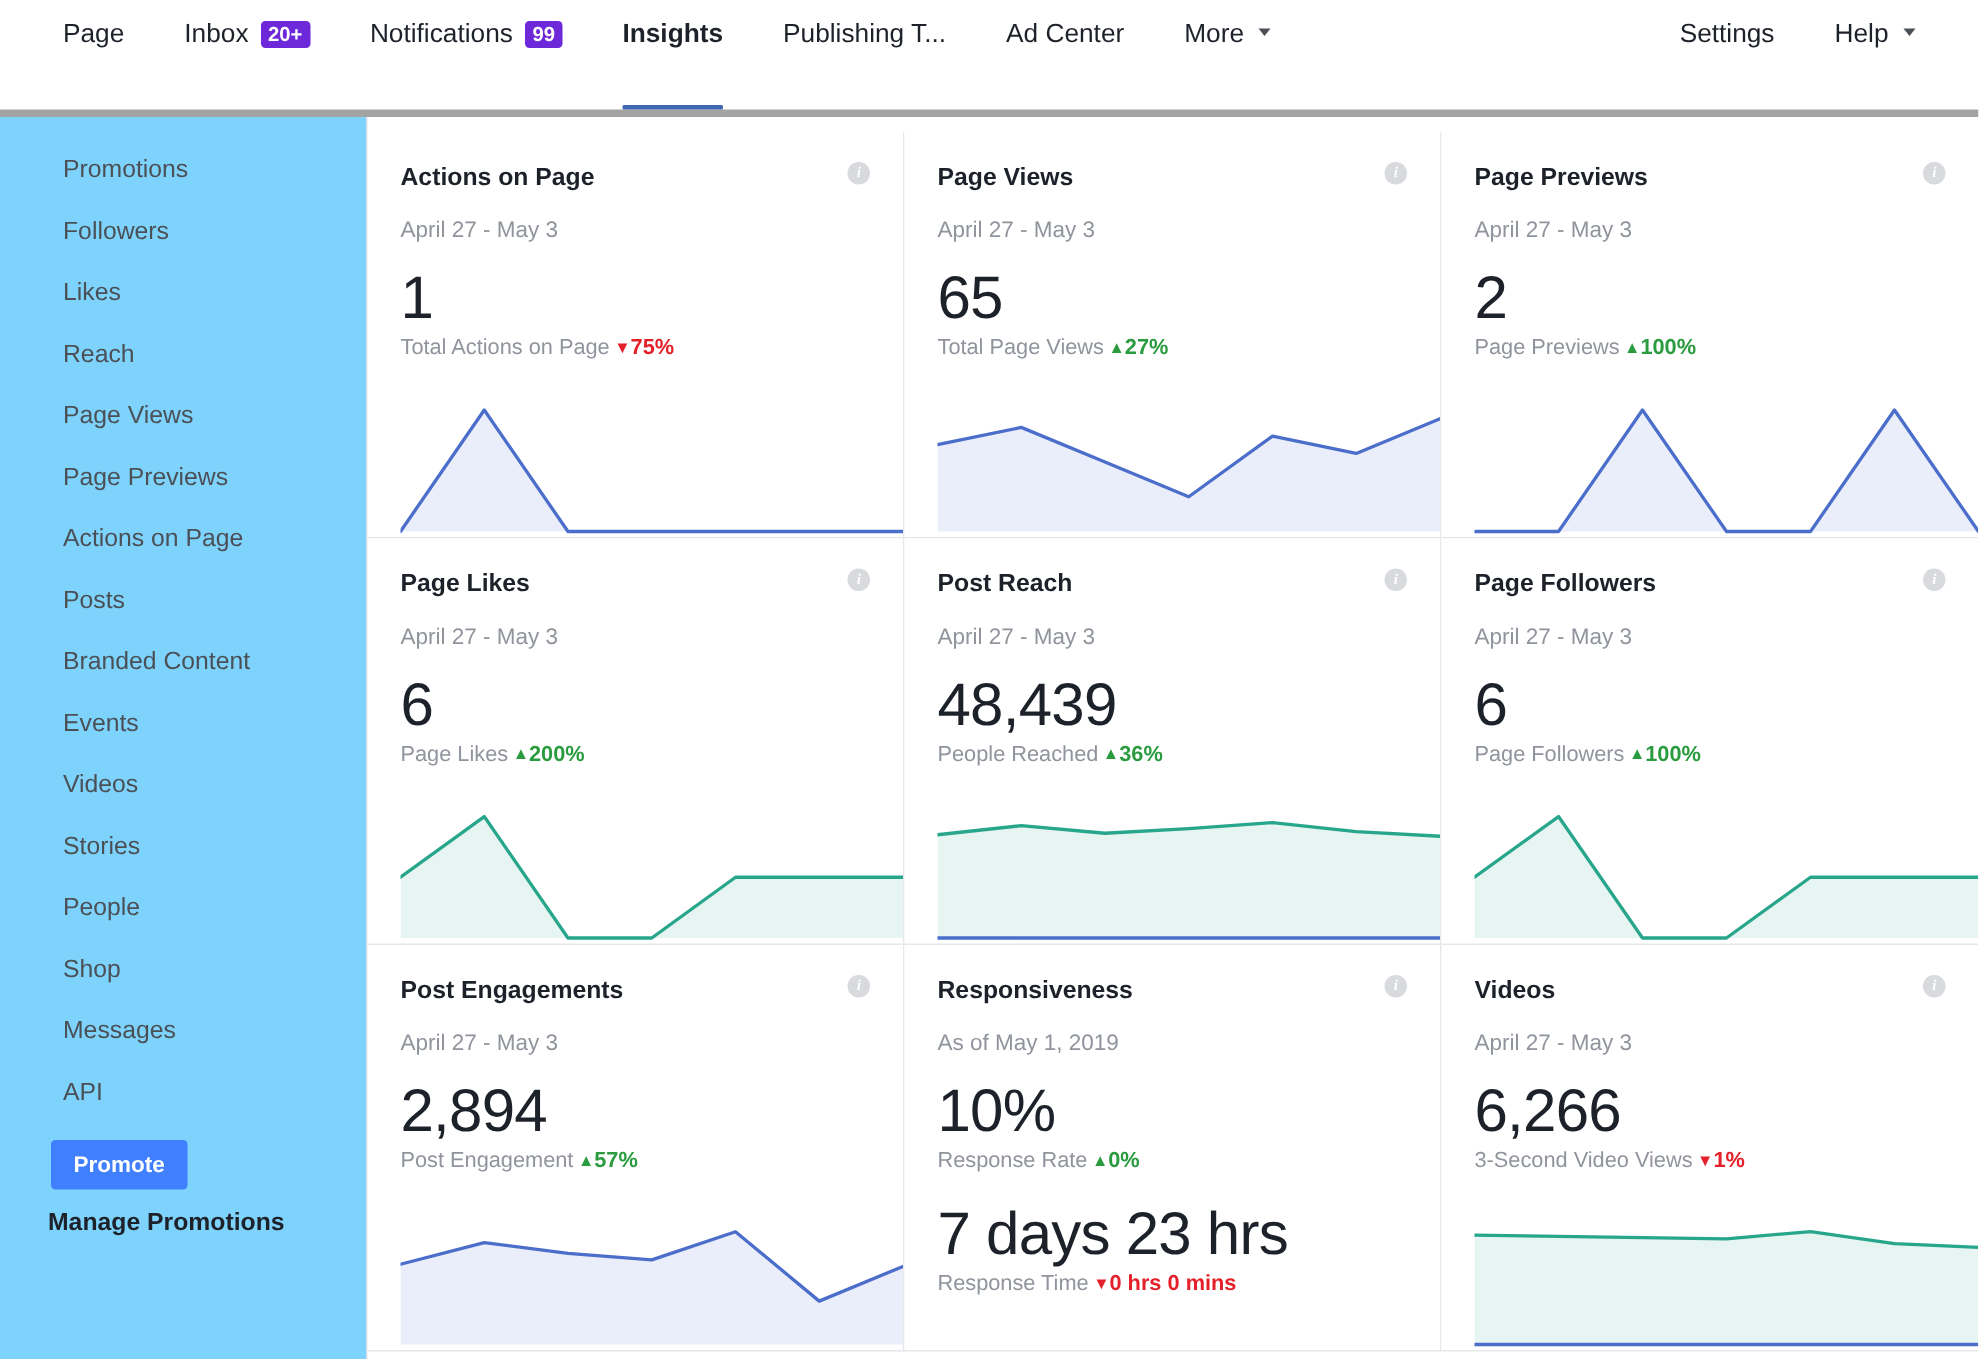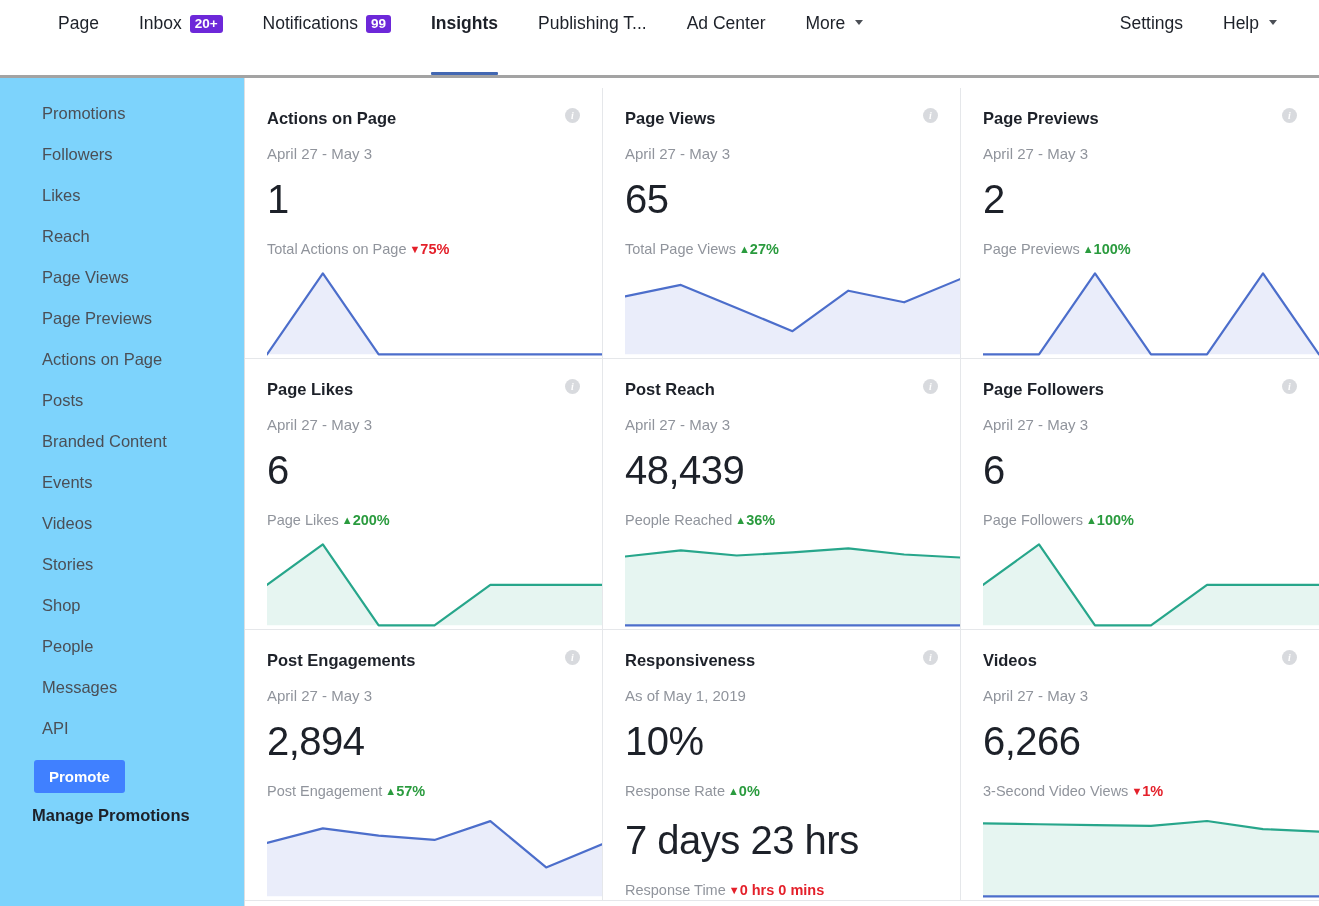--- a/index.html
+++ b/index.html
@@ -8,23 +8,23 @@
     background: #ffffff;
     font-family: "Liberation Sans", sans-serif;
     overflow: hidden;
   }
   .app { width: 1319px; height: 906px; position: relative; display: flex; flex-direction: column; }
 
   
   .topnav {
     height: 78px; min-height: 78px;
     background: #ffffff;
-    border-bottom: 3px solid #a3a3a3;
+    border-bottom: 5px solid #a3a3a3;
     display: flex; align-items: flex-end;
-    padding: 0 22px 0 38px;
+    padding: 0 22px 0 22px;
     position: relative; z-index: 5;
   }
   .nav-left { display: flex; align-items: flex-end; height: 100%; }
   .nav-right { display: flex; align-items: flex-end; height: 100%; margin-left: auto; }
   .navtab {
     display: flex; align-items: center; gap: 8px;
     height: 100%;
     padding: 0 20px 0 20px;
     font-size: 17.5px;
     color: #1d2129;
@@ -123,21 +123,21 @@
   }
   .card-value {
     font-size: 40px; font-weight: 300;
     color: #1d2129;
     line-height: 44px;
     margin-top: 14px;
     letter-spacing: -0.5px;
   }
   .card-sub {
     font-size: 14.5px; color: #90949c;
-    line-height: 19px; margin-top: 19px;
+    line-height: 19px; margin-top: 2px;
     white-space: nowrap;
   }
   .delta { font-weight: bold; margin-left: 3px; }
   .delta.up { color: #2a9b3e; }
   .delta.down { color: #e4202a; }
   .arrow { display: inline-block; font-size: 11px; position: relative; top: -1px; }
 
   .card-value.group2 { margin-top: 16px; }
 
   .spark {
@@ -212,22 +212,22 @@
           <div class="side-item">Likes</div>
           <div class="side-item">Reach</div>
           <div class="side-item">Page Views</div>
           <div class="side-item">Page Previews</div>
           <div class="side-item">Actions on Page</div>
           <div class="side-item">Posts</div>
           <div class="side-item">Branded Content</div>
           <div class="side-item">Events</div>
           <div class="side-item">Videos</div>
           <div class="side-item">Stories</div>
+          <div class="side-item">People</div>
           <div class="side-item">Shop</div>
-          <div class="side-item">People</div>
           <div class="side-item">Messages</div>
           <div class="side-item">API</div>
         </div>
       <div class="promote-wrap">
         <button class="promote-btn">Promote</button>
       </div>
       <div class="manage-link">Manage Promotions</div>
     </div>
 
     <div class="grid" id="card-grid">

